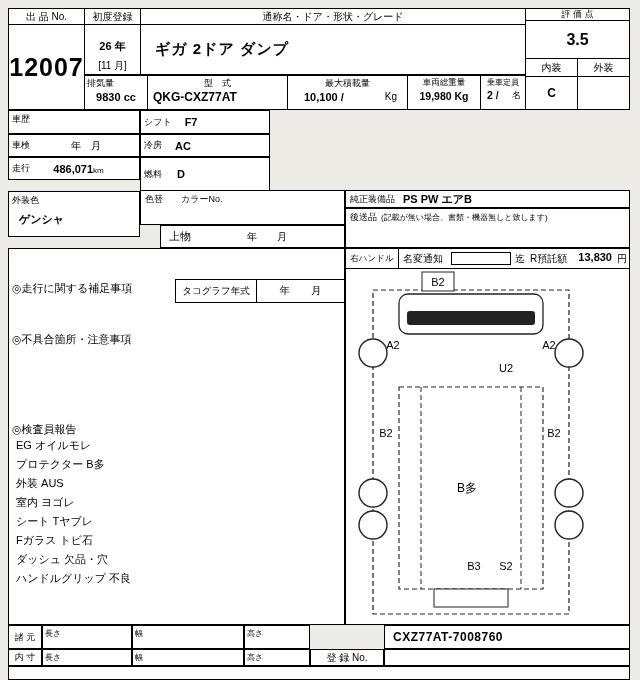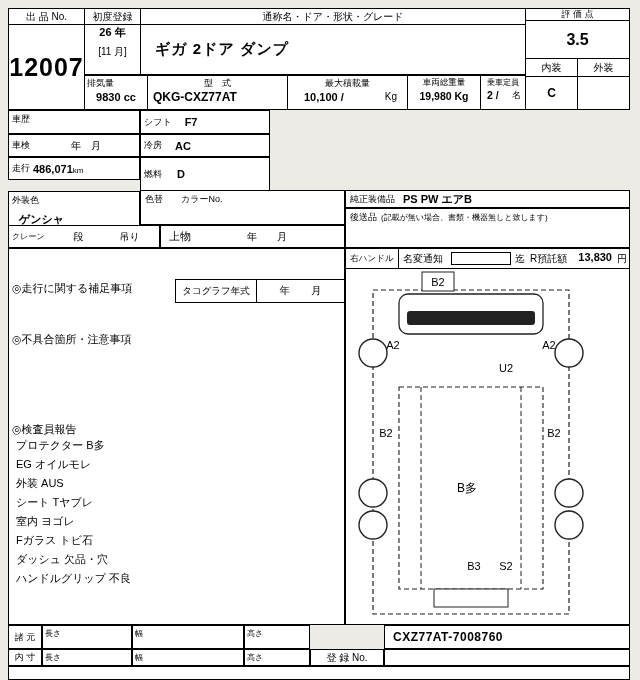--- a/index.html
+++ b/index.html
@@ -18,21 +18,21 @@
 </style>
 </head>
 <body>
 
 <div class="sheet">
 
   <div class="cell center hdr" style="left:8px;top:8px;width:77px;height:17px">出 品 No.</div>
   <div class="cell center" style="left:8px;top:24px;width:77px;height:86px;font-size:25px;font-weight:600;letter-spacing:1px">12007</div>
 
   <div class="cell center hdr" style="left:84px;top:8px;width:57px;height:17px">初度登録</div>
-  <div class="cell" style="left:84px;top:24px;width:57px;height:51px;text-align:center;padding-top:0">
+  <div class="cell" style="left:84px;top:24px;width:57px;height:51px;text-align:center;padding-top:14px">
     <div style="font-size:11px;font-weight:600">26 年</div>
     <div style="font-size:10px;margin-top:5px">[11 月]</div>
   </div>
 
   <div class="cell center hdr" style="left:140px;top:8px;width:386px;height:17px">通称名・ドア・形状・グレード</div>
   <div class="cell" style="left:140px;top:24px;width:386px;height:51px;display:flex;align-items:center;padding-left:14px;font-size:15px;font-weight:600;letter-spacing:1px">ギガ 2ドア ダンプ</div>
 
   <div class="cell center" style="left:525px;top:8px;width:105px;height:13px;font-size:9px">評 価 点</div>
   <div class="cell center" style="left:525px;top:20px;width:105px;height:39px;font-size:16px;font-weight:700">3.5</div>
   <div class="cell center hdr" style="left:525px;top:58px;width:53px;height:19px">内装</div>
@@ -77,21 +77,21 @@
   <div class="cell pair" style="left:8px;top:134px;width:132px;height:23px">
     <span class="lbl">車検</span>
     <span style="flex:1;text-align:center;font-size:10px">年　月</span>
   </div>
   <div class="cell pair" style="left:140px;top:134px;width:130px;height:23px">
     <span class="lbl">冷房</span>
     <span class="val" style="margin-left:10px">AC</span>
   </div>
   <div class="cell pair" style="left:8px;top:157px;width:132px;height:23px">
     <span class="lbl">走行</span>
-    <span style="flex:1;text-align:left;padding-right:15px">
+    <span style="flex:1;text-align:center;padding-right:15px">
       <span class="val">486,071</span><span style="font-size:8px">km</span>
     </span>
   </div>
   <div class="cell pair" style="left:140px;top:157px;width:130px;height:34px">
     <span class="lbl">燃料</span>
     <span class="val" style="margin-left:12px">D</span>
   </div>
   <div class="cell" style="left:8px;top:191px;width:132px;height:46px">
     <div class="lbl" style="padding:2px 3px">外装色</div>
     <div class="val" style="padding-left:10px;margin-top:3px">ゲンシャ</div>
@@ -100,25 +100,20 @@
     <span class="lbl" style="padding:0 4px">色替</span>
     <span class="lbl" style="margin-left:14px">カラーNo.</span>
   </div>
   <div class="cell pair" style="left:345px;top:190px;width:285px;height:18px">
     <span class="lbl" style="padding:4px 4px">純正装備品</span>
     <span class="val" style="margin-left:4px;font-size:11px">PS PW エアB</span>
   </div>
   <div class="cell" style="left:345px;top:208px;width:285px;height:40px;display:flex;align-items:flex-start;padding-top:2px">
     <span class="lbl" style="padding:0 4px">後送品</span>
     <span style="font-size:8px;margin-top:1px">(記載が無い場合、書類・機器無しと致します)</span>
-  </div>
-  <div class="cell pair" style="left:8px;top:225px;width:152px;height:23px">
-    <span class="lbl" style="font-size:8px;padding:0 3px">クレーン</span>
-    <span style="margin-left:26px;font-size:10px">段</span>
-    <span style="margin-left:36px;font-size:10px">吊り</span>
   </div>
   <div class="cell pair" style="left:160px;top:225px;width:185px;height:23px">
     <span style="padding-left:8px;font-size:11px">上物</span>
     <span style="margin-left:56px;font-size:10px">年</span>
     <span style="margin-left:20px;font-size:10px">月</span>
   </div>
 
   <div class="cell" style="left:345px;top:248px;width:285px;height:21px">
     <div class="center" style="position:absolute;left:0;top:0;width:52px;height:19px;border-right:1px solid #000;font-size:8.5px">右ハンドル</div>
     <span class="txt" style="left:57px;top:3px;font-size:10px">名変通知</span>
@@ -129,25 +124,25 @@
     <span class="txt" style="left:271px;top:3px;font-size:10px">円</span>
   </div>
 
   <div class="cell" style="left:8px;top:248px;width:337px;height:377px"></div>
   <div class="txt" style="left:12px;top:281px;font-size:11px">◎走行に関する補足事項</div>
   <div class="cell center" style="left:175px;top:279px;width:82px;height:24px;font-size:9.5px">タコグラフ年式</div>
   <div class="cell center" style="left:256px;top:279px;width:89px;height:24px;font-size:10.5px">年　　月</div>
   <div class="txt" style="left:12px;top:332px;font-size:11px">◎不具合箇所・注意事項</div>
   <div class="txt" style="left:12px;top:422px;font-size:11px">◎検査員報告</div>
   <div class="txt" style="left:16px;top:438px;width:200px">
+    <div class="report-item">EG オイルモレ</div>
     <div class="report-item">プロテクター B多</div>
-    <div class="report-item">EG オイルモレ</div>
     <div class="report-item">外装 AUS</div>
+    <div class="report-item">室内 ヨゴレ</div>
     <div class="report-item">シート Tヤブレ</div>
-    <div class="report-item">室内 ヨゴレ</div>
     <div class="report-item">Fガラス トビ石</div>
     <div class="report-item">ダッシュ 欠品・穴</div>
     <div class="report-item">ハンドルグリップ 不良</div>
   </div>
 
   <div class="cell" style="left:345px;top:268px;width:285px;height:357px">
     <svg width="283" height="355" viewBox="0 0 283 355">
       <rect x="27" y="21" width="196" height="324" fill="none" stroke="#222" stroke-width="1.2" stroke-dasharray="5 3"></rect>
       <rect x="53" y="25" width="144" height="40" rx="9" fill="#fff" stroke="#222" stroke-width="1.3"></rect>
       <rect x="61" y="42" width="128" height="14" rx="3" fill="#222"></rect>

